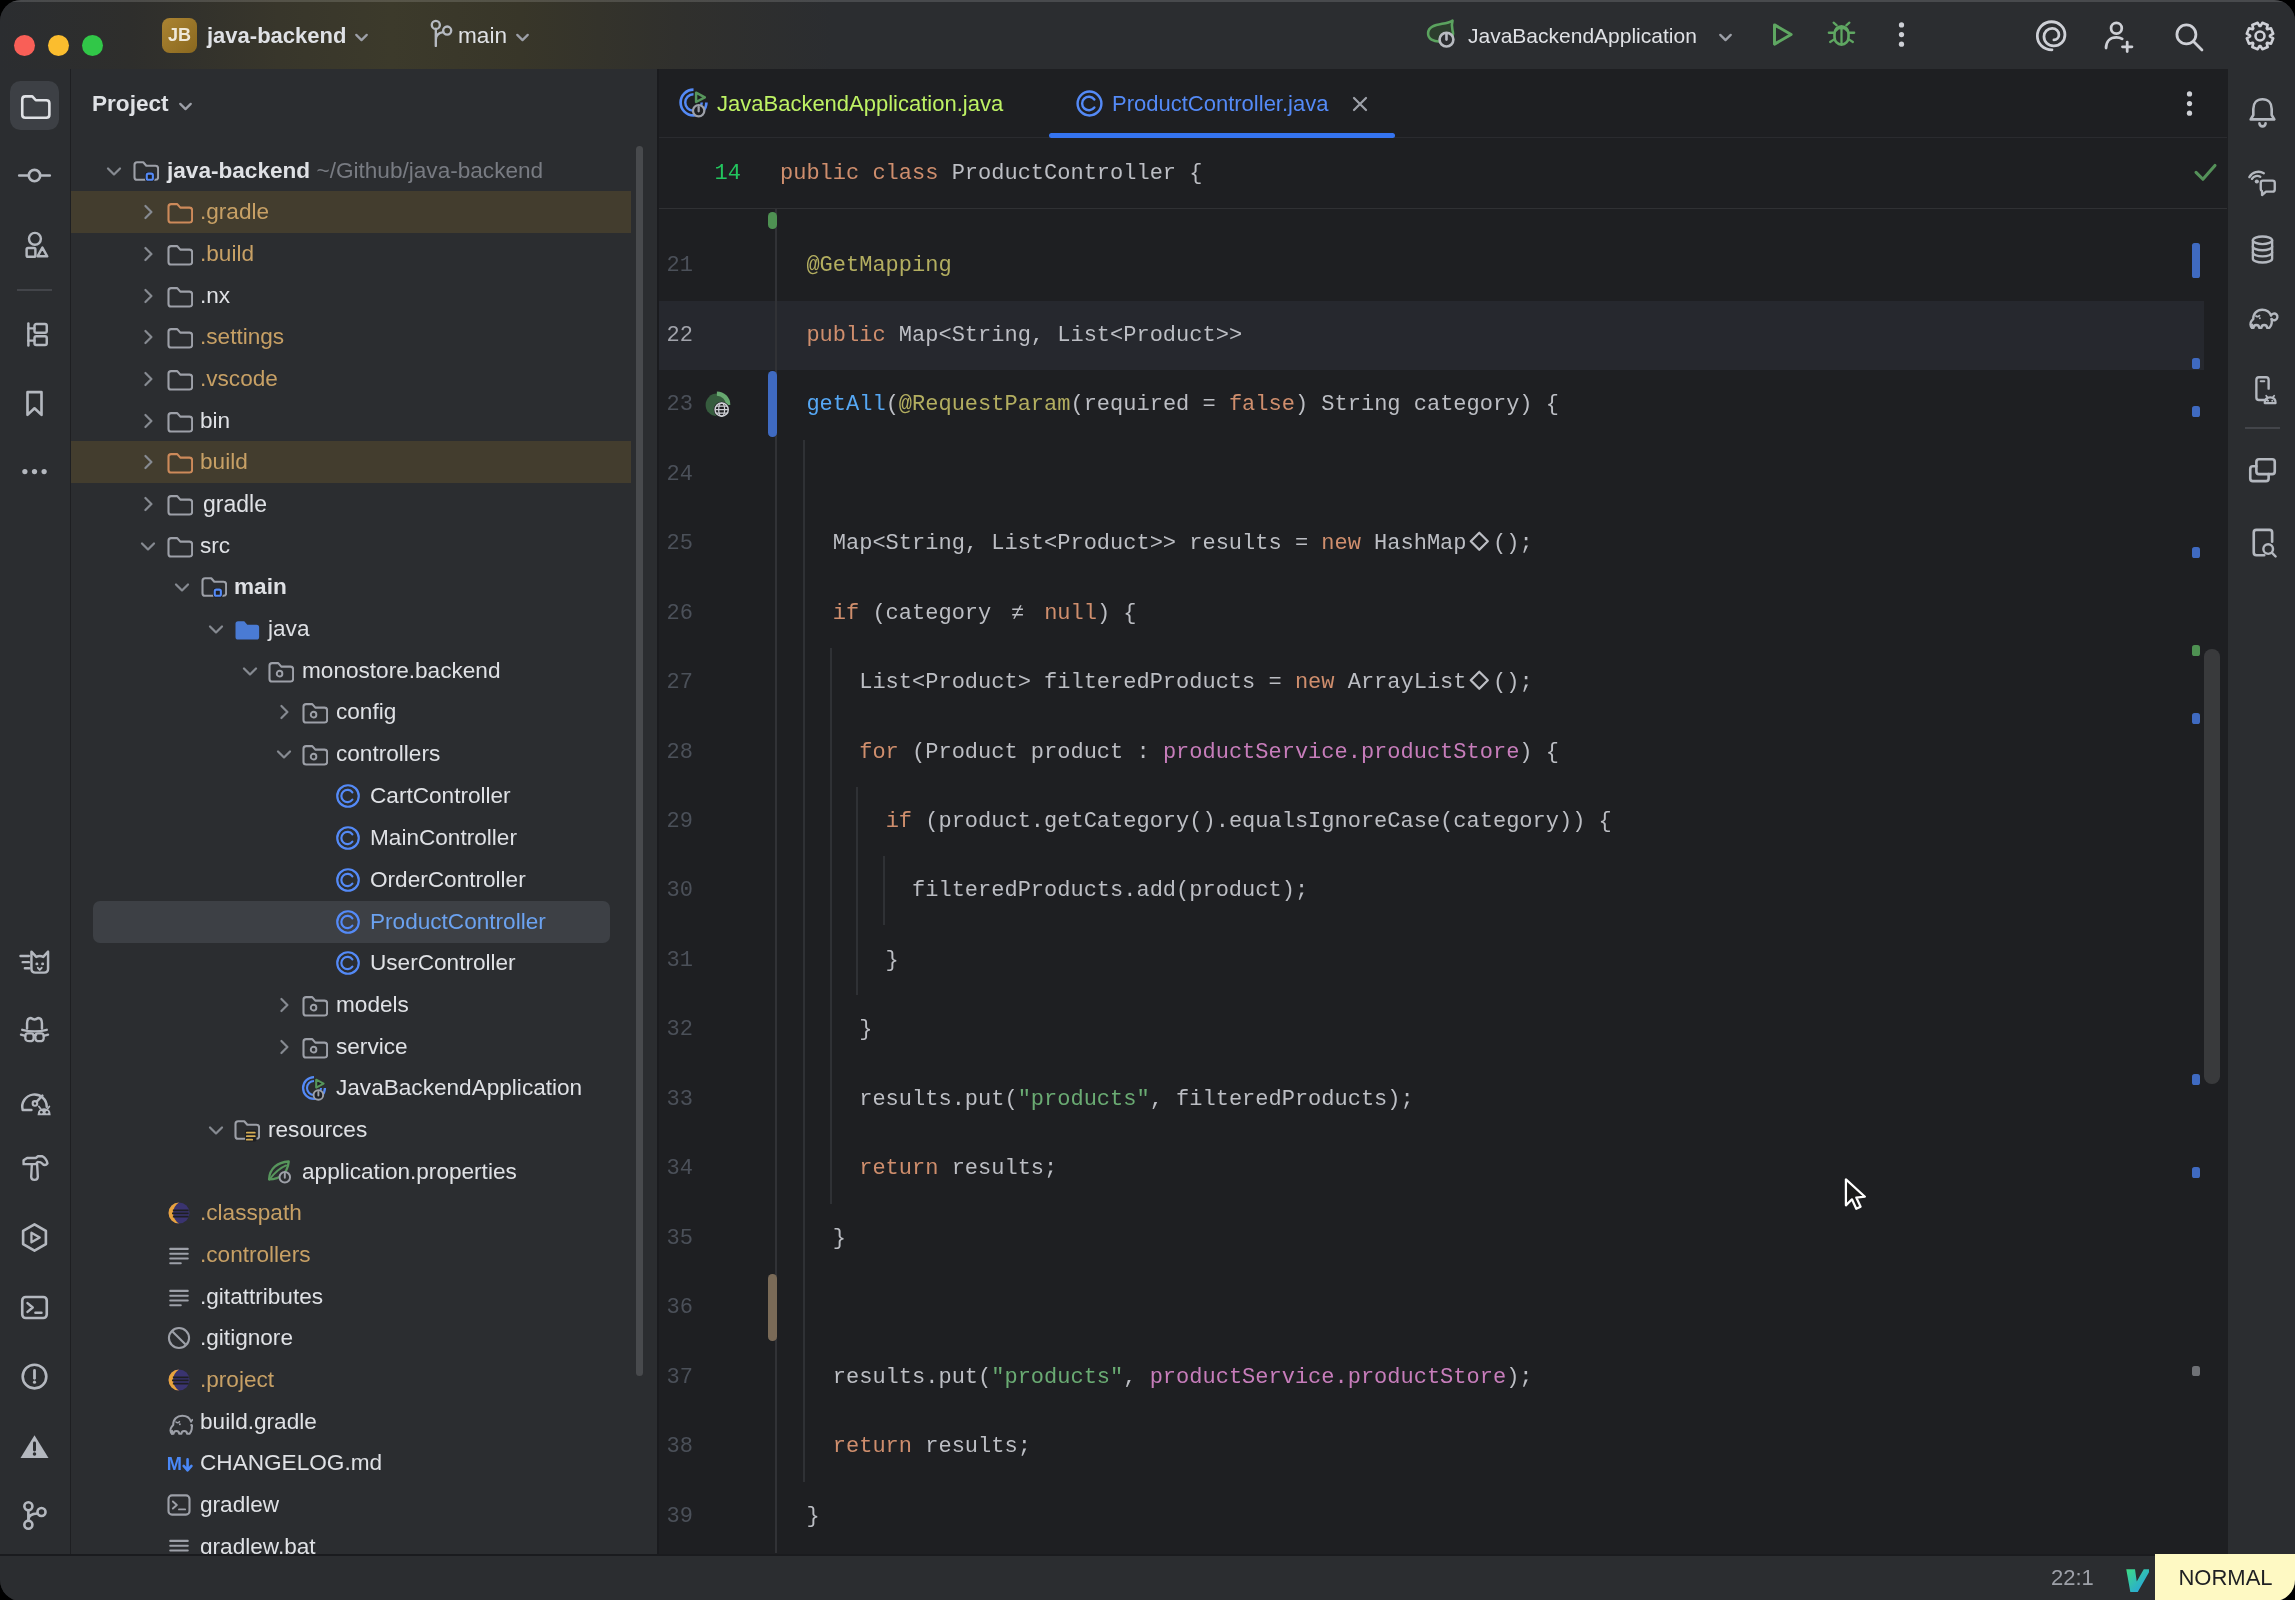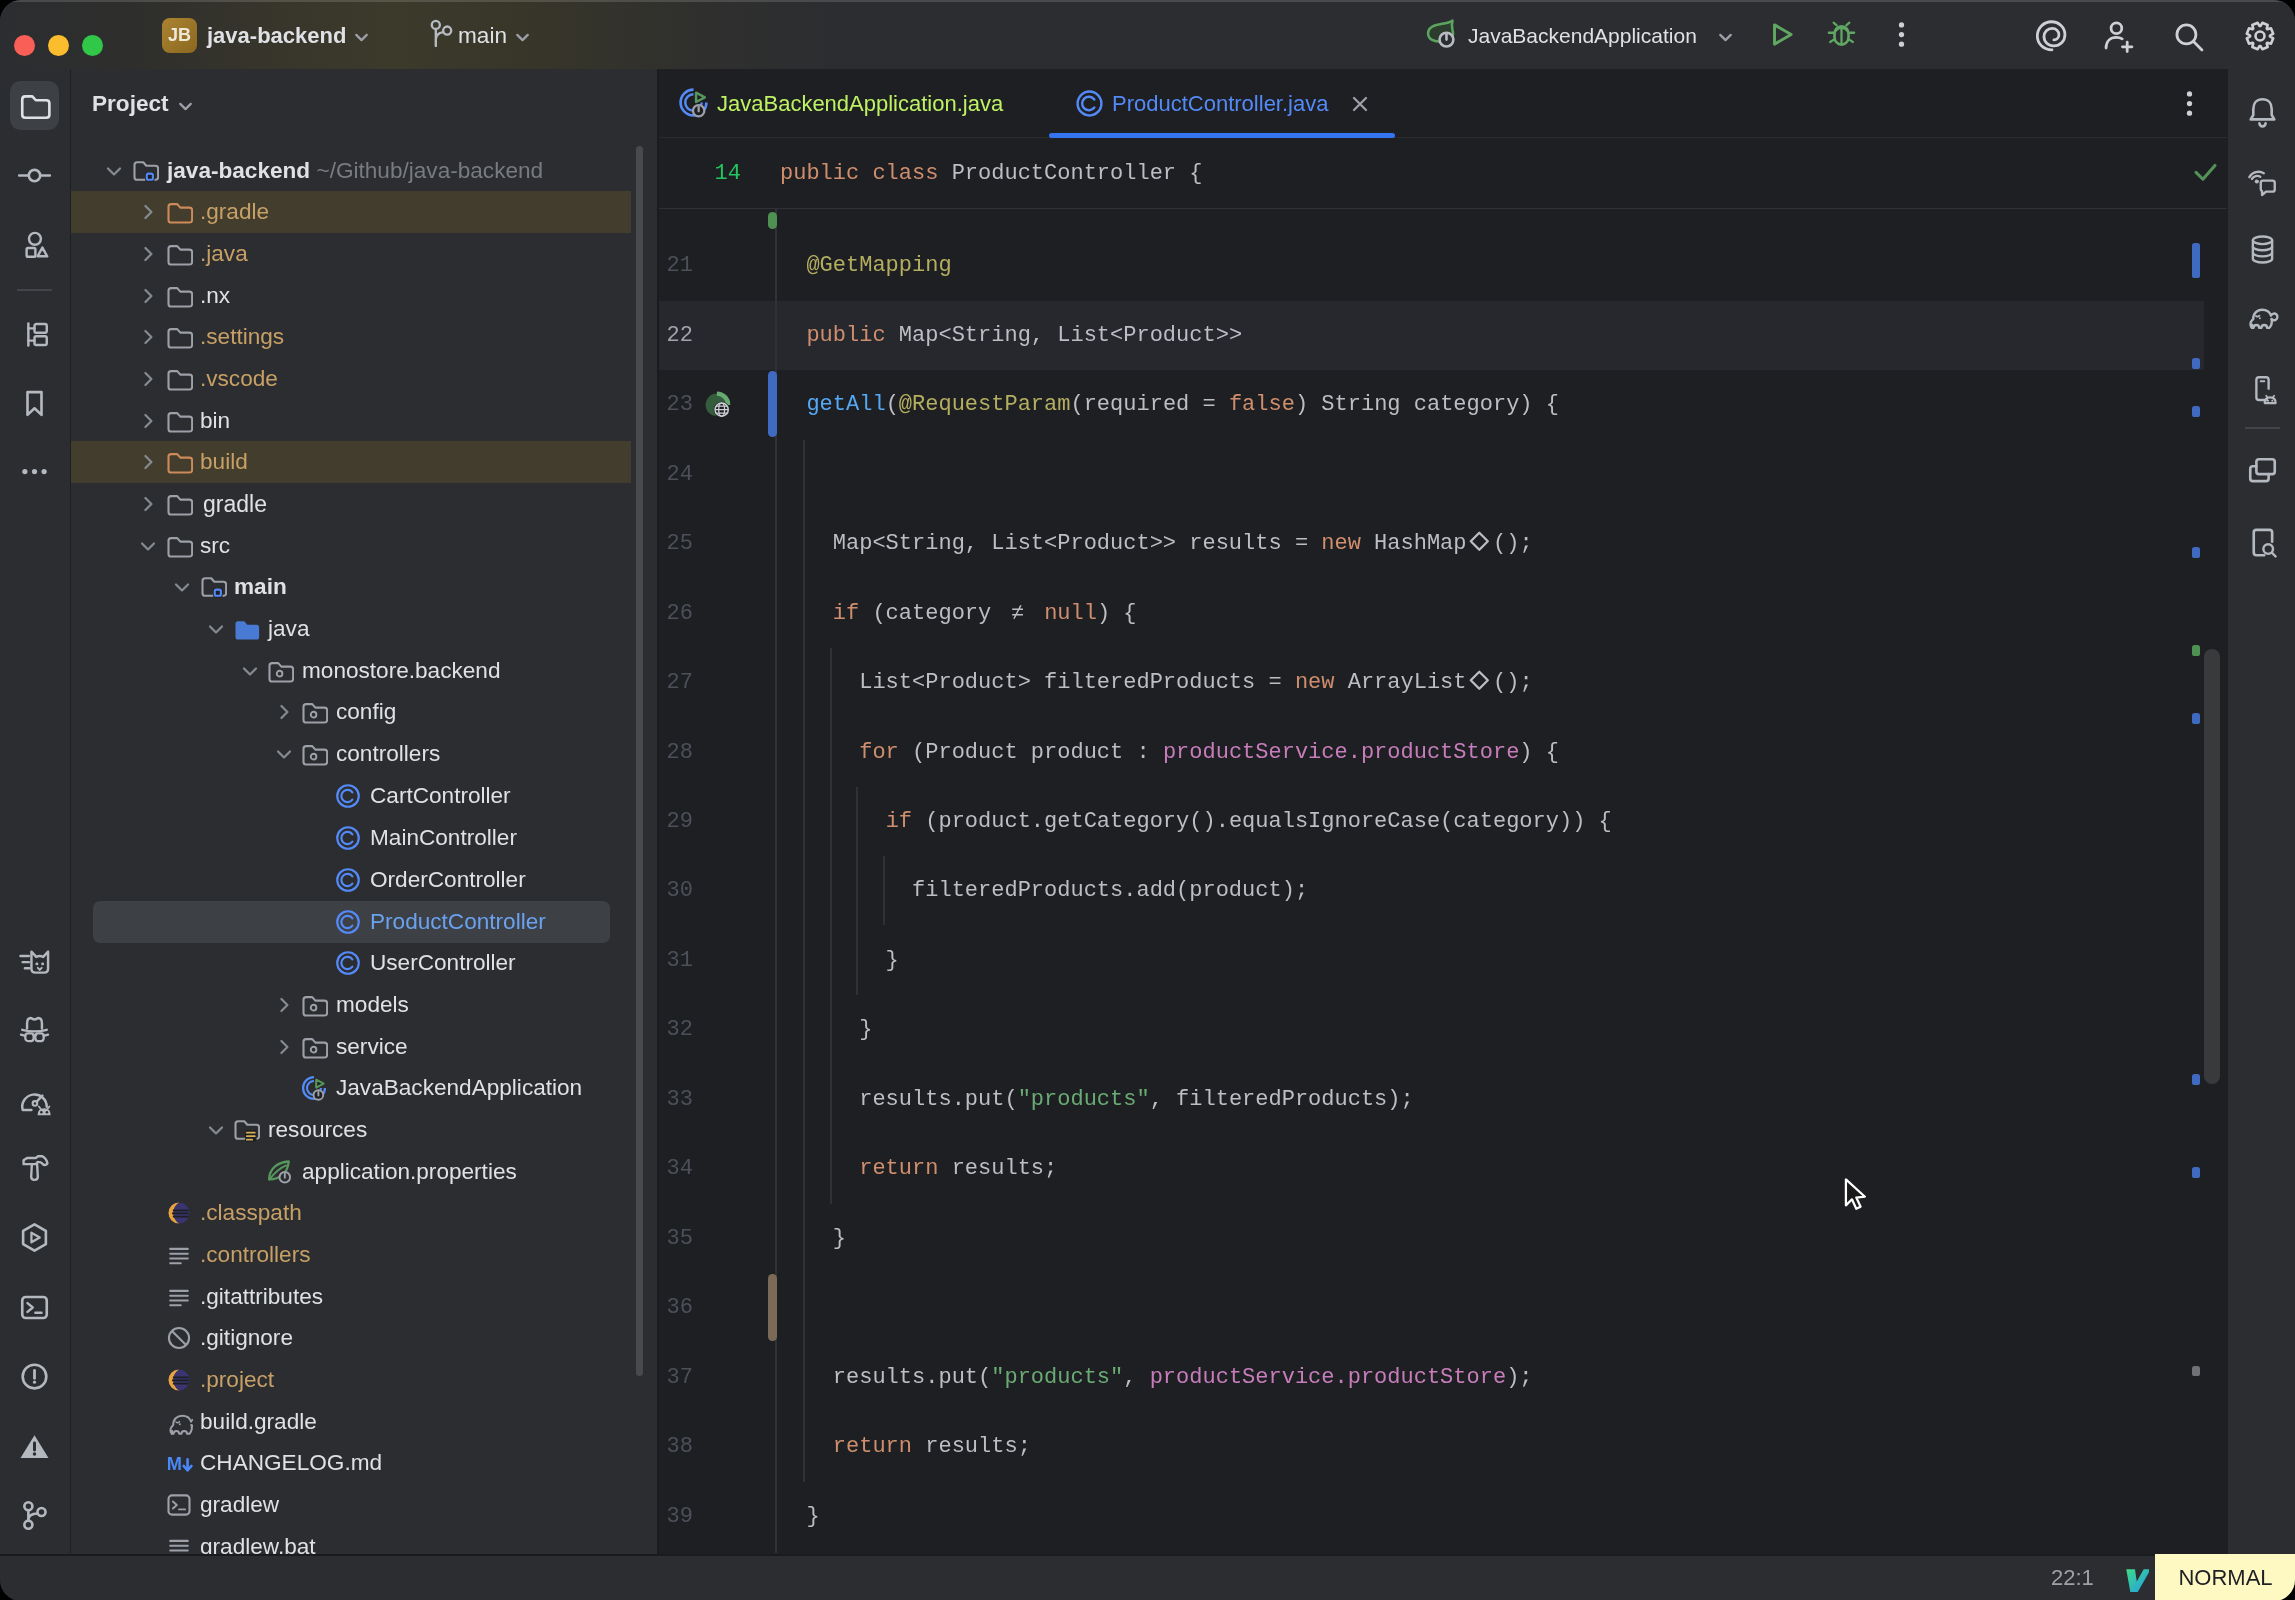--- a/index.html
+++ b/index.html
@@ -178,21 +178,21 @@
           </svg></div>
         <div style="position:absolute;left:129px;top:7px;height:28px;font-size:22.6px;color:#c7a065;line-height:28px;white-space:nowrap;">.gradle</div>
       </div>
       <div style="position:absolute;left:0px;top:164px;width:588px;height:42px;">
         <div style="position:absolute;left:65px;top:8.7px;"><svg width="24" height="24" viewBox="0 0 28 28" style="">
             <path d="M11 7 l7 7 -7 7" fill="none" stroke="#868a91" stroke-width="2.6" stroke-linecap="round" stroke-linejoin="round"></path>
           </svg></div>
         <div style="position:absolute;left:94px;top:7px;"><svg width="28" height="28" viewBox="0 0 32 32" style="">
             <path d="M4 10 q0-3 3-3 h7 l3.5 4 h10.5 q3 0 3 3 v11 q0 3-3 3 h-21 q-3 0-3-3 z" fill="none" stroke="#9da0a8" stroke-width="2.4" stroke-linejoin="round"></path>
           </svg></div>
-        <div style="position:absolute;left:129px;top:7px;height:28px;font-size:22.6px;color:#c7a065;line-height:28px;white-space:nowrap;">.java</div>
+        <div style="position:absolute;left:129px;top:7px;height:28px;font-size:22.6px;color:#c7a065;line-height:28px;white-space:nowrap;">.build</div>
       </div>
       <div style="position:absolute;left:0px;top:206px;width:588px;height:42px;">
         <div style="position:absolute;left:65px;top:8.7px;"><svg width="24" height="24" viewBox="0 0 28 28" style="">
             <path d="M11 7 l7 7 -7 7" fill="none" stroke="#868a91" stroke-width="2.6" stroke-linecap="round" stroke-linejoin="round"></path>
           </svg></div>
         <div style="position:absolute;left:94px;top:7px;"><svg width="28" height="28" viewBox="0 0 32 32" style="">
             <path d="M4 10 q0-3 3-3 h7 l3.5 4 h10.5 q3 0 3 3 v11 q0 3-3 3 h-21 q-3 0-3-3 z" fill="none" stroke="#9da0a8" stroke-width="2.4" stroke-linejoin="round"></path>
           </svg></div>
         <div style="position:absolute;left:129px;top:7px;height:28px;font-size:22.6px;color:#dfe1e5;line-height:28px;white-space:nowrap;">.nx</div>
       </div>

